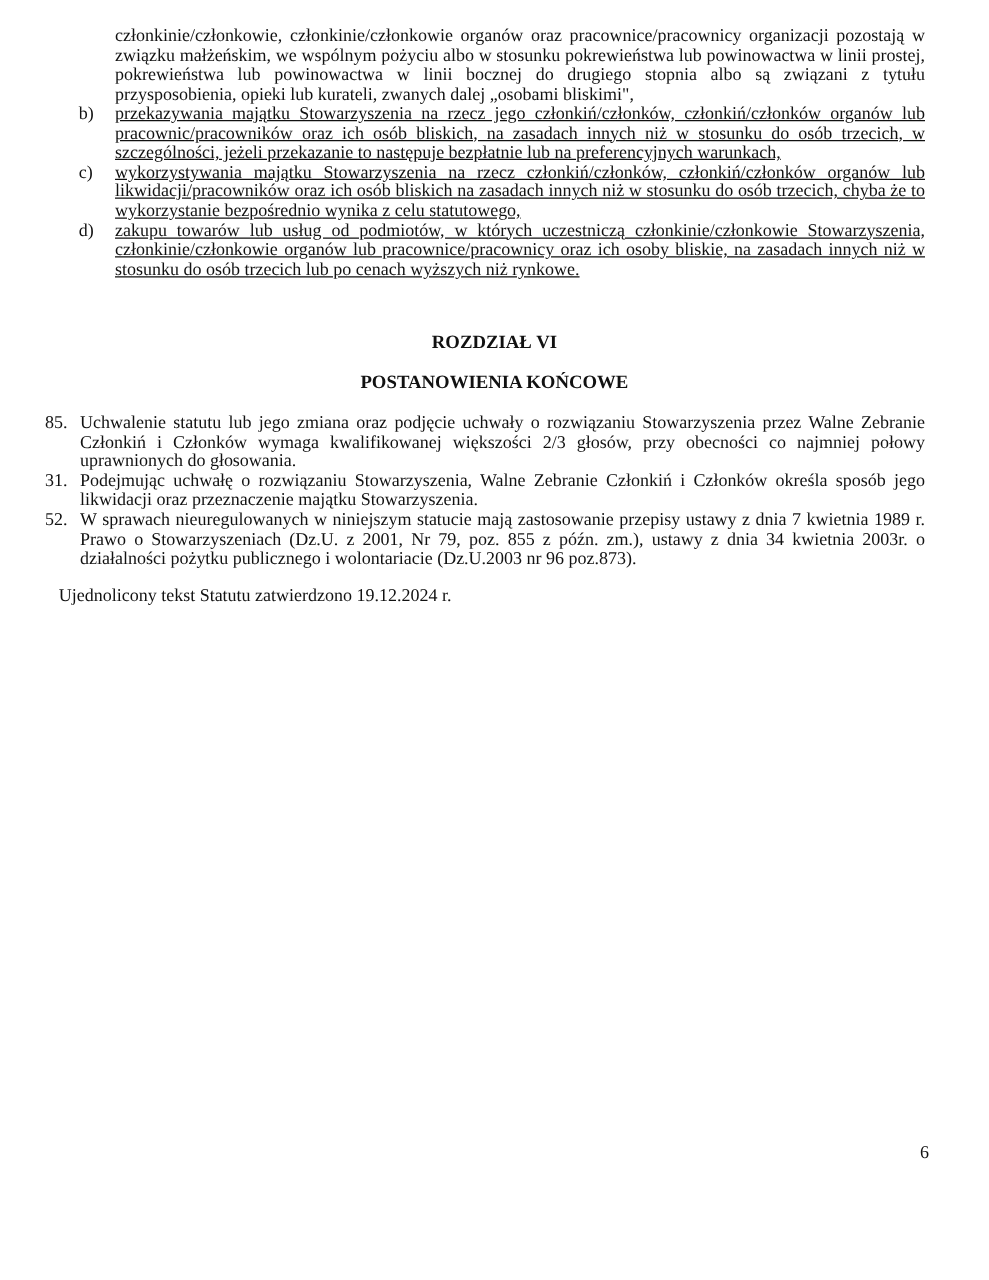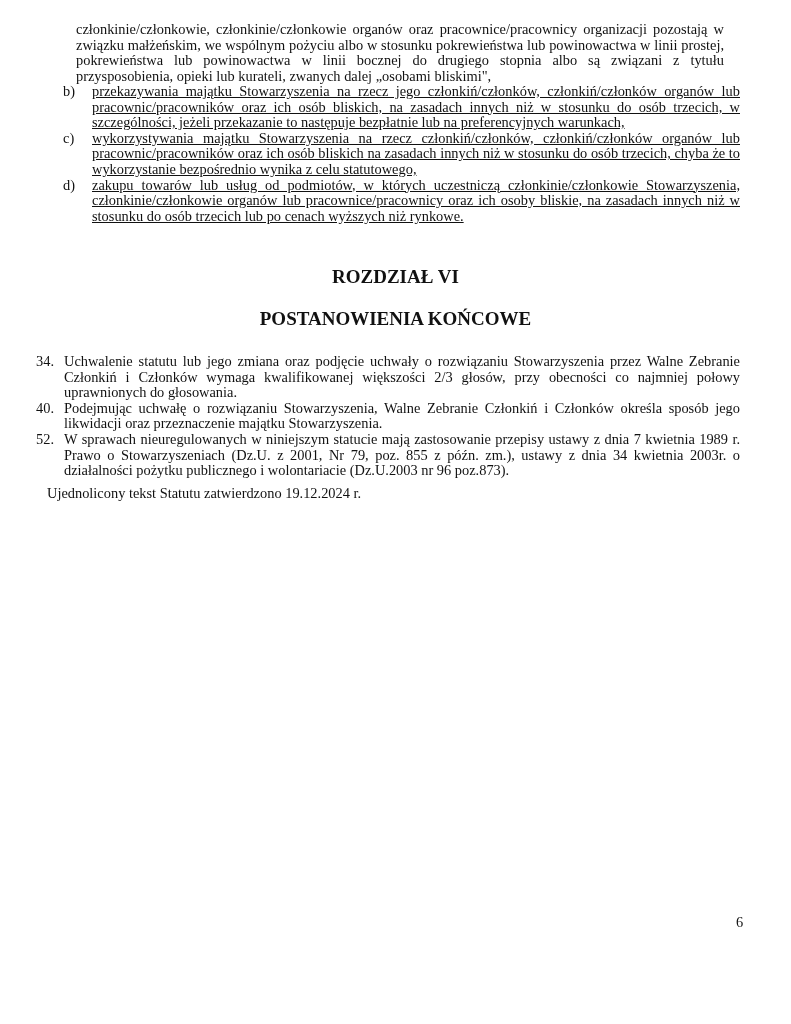--- a/index.html
+++ b/index.html
@@ -1,67 +1,67 @@
 <!DOCTYPE html>
 <html><head>
 <meta charset="utf-8">
 <style>
   html, body { margin: 0; padding: 0; background: #ffffff; }
   body { width: 791px; height: 1024px; position: relative; overflow: hidden;
          font-family: "Liberation Serif", "DejaVu Serif", serif; color: #111; }
   .page { position: absolute; left: 0; top: 0; width: 791px; height: 1024px; }
   .para { font-size: 14.4px; line-height: 15.6px; text-align: justify; }
-  .cont { position: absolute; left: 76px; top: 22px; width: 648px; }
+  .cont { position: absolute; left: 92px; top: 22px; width: 648px; }
   .list { position: absolute; left: 63px; width: 677px; margin: 0; padding: 0; list-style: none; }
   .list li { position: relative; padding-left: 29px; }
   .list li .marker { position: absolute; left: 0; top: 0; }
   .list li .body { display: block; text-align: justify; text-decoration: underline; }
   .list-abcd { top: 84px; }
   .heading { position: absolute; left: 0; width: 791px; text-align: center; font-weight: bold;
-             font-size: 19px; }
+             font-size: 15px; }
   .h1 { top: 266px; }
-  .h2 { top: 308px; }
+  .h2 { top: 298px; }
   .nums { position: absolute; left: 36px; top: 331px; width: 704px; margin: 0; padding: 0; list-style: none; }
   .nums li { position: relative; padding-left: 28px; }
   .nums li .marker { position: absolute; left: 0; top: 0; }
-  .final { position: absolute; left: 47px; top: 485px; font-size: 14.4px; font-family: Liberation Serif, serif; }
+  .final { position: absolute; left: 47px; top: 469px; font-size: 14.4px; font-family: Liberation Serif, serif; }
   .pagenum { position: absolute; left: 736px; top: 914px; font-size: 14.4px; }
 </style>
 </head>
 <body>
 
 <div class="page">
 
   <p class="para cont" style="margin:0;">członkinie/członkowie, członkinie/członkowie organów oraz pracownice/pracownicy organizacji pozostają w związku małżeńskim, we wspólnym pożyciu albo w stosunku pokrewieństwa lub powinowactwa w linii prostej, pokrewieństwa lub powinowactwa w linii bocznej do drugiego stopnia albo są związani z tytułu przysposobienia, opieki lub kurateli, zwanych dalej „osobami bliskimi",</p>
 
   <ul class="para list list-abcd">
     <li>
       <span class="marker">b)</span>
       <span class="body">przekazywania majątku Stowarzyszenia na rzecz jego członkiń/członków, członkiń/członków organów lub pracownic/pracowników oraz ich osób bliskich, na zasadach innych niż w stosunku do osób trzecich, w szczególności, jeżeli przekazanie to następuje bezpłatnie lub na preferencyjnych warunkach,</span>
     </li>
     <li>
       <span class="marker">c)</span>
-      <span class="body">wykorzystywania majątku Stowarzyszenia na rzecz członkiń/członków, członkiń/członków organów lub pracownic/pracowników oraz ich osób bliskich na zasadach innych niż w stosunku do osób trzecich, chyba że to wykorzystanie bezpośrednio wynika z celu statutowego,</span>
+      <span class="body">wykorzystywania majątku Stowarzyszenia na rzecz członkiń/członków, członkiń/członków organów lub likwidacji/pracowników oraz ich osób bliskich na zasadach innych niż w stosunku do osób trzecich, chyba że to wykorzystanie bezpośrednio wynika z celu statutowego,</span>
     </li>
     <li>
       <span class="marker">d)</span>
       <span class="body">zakupu towarów lub usług od podmiotów, w których uczestniczą członkinie/członkowie Stowarzyszenia, członkinie/członkowie organów lub pracownice/pracownicy oraz ich osoby bliskie, na zasadach innych niż w stosunku do osób trzecich lub po cenach wyższych niż rynkowe.</span>
     </li>
   </ul>
 
   <div class="heading h1">ROZDZIAŁ VI</div>
   <div class="heading h2">POSTANOWIENIA KOŃCOWE</div>
 
   <ul class="para nums">
     <li>
-      <span class="marker">34.</span>
-      <span class="body" style="display:block;text-align:justify;margin-top:23px;">Uchwalenie statutu lub jego zmiana oraz podjęcie uchwały o rozwiązaniu Stowarzyszenia przez Walne Zebranie Członkiń i Członków wymaga kwalifikowanej większości 2/3 głosów, przy obecności co najmniej połowy uprawnionych do głosowania.</span>
+      <span class="marker">85.</span>
+      <span class="body" style="display:block;text-align:justify;">Uchwalenie statutu lub jego zmiana oraz podjęcie uchwały o rozwiązaniu Stowarzyszenia przez Walne Zebranie Członkiń i Członków wymaga kwalifikowanej większości 2/3 głosów, przy obecności co najmniej połowy uprawnionych do głosowania.</span>
     </li>
     <li>
-      <span class="marker">40.</span>
+      <span class="marker">31.</span>
       <span class="body" style="display:block;text-align:justify;">Podejmując uchwałę o rozwiązaniu Stowarzyszenia, Walne Zebranie Członkiń i Członków określa sposób jego likwidacji oraz przeznaczenie majątku Stowarzyszenia.</span>
     </li>
     <li>
       <span class="marker">52.</span>
       <span class="body" style="display:block;text-align:justify;">W sprawach nieuregulowanych w niniejszym statucie mają zastosowanie przepisy ustawy z dnia 7 kwietnia 1989 r. Prawo  o Stowarzyszeniach (Dz.U. z 2001, Nr 79, poz. 855 z późn. zm.), ustawy z dnia 34 kwietnia 2003r. o działalności pożytku publicznego i wolontariacie (Dz.U.2003 nr 96 poz.873).</span>
     </li>
   </ul>
 
   <div class="final">Ujednolicony tekst Statutu zatwierdzono 19.12.2024 r.</div>
 

